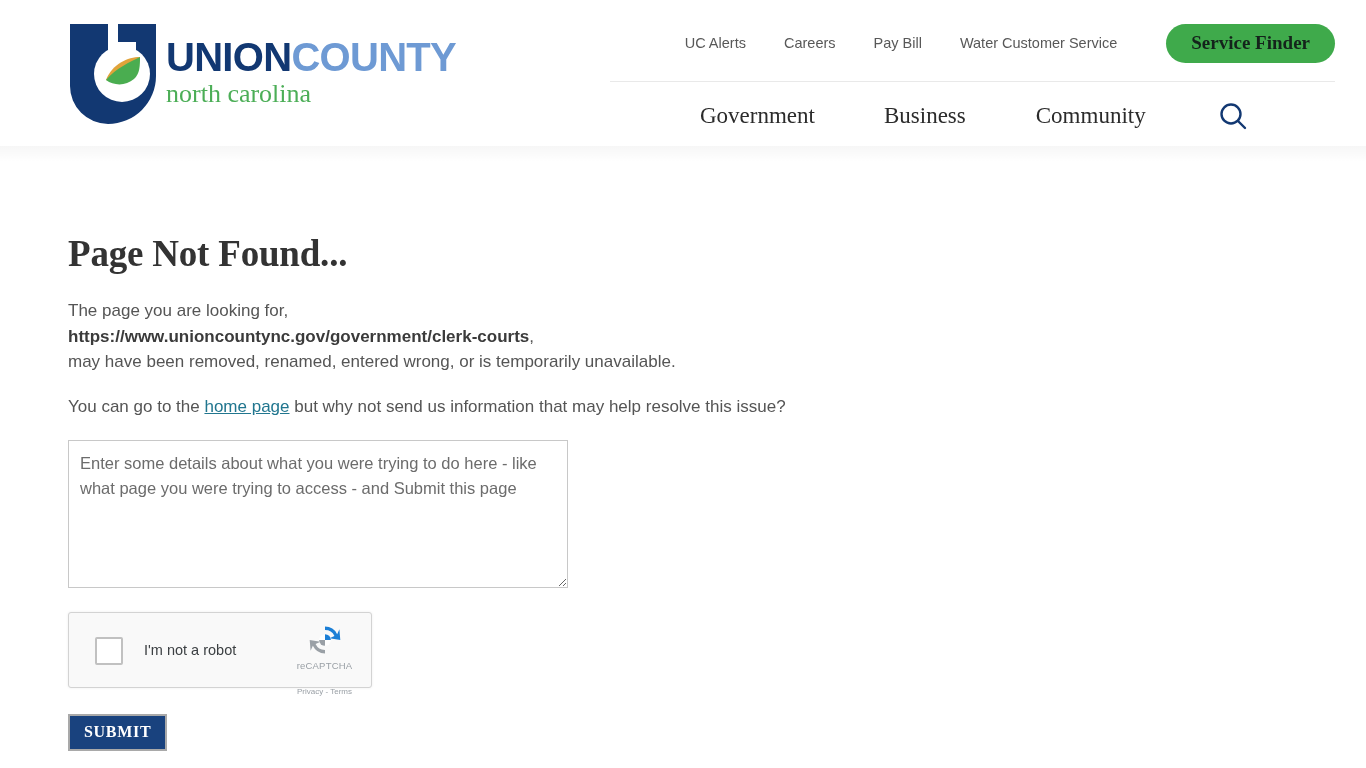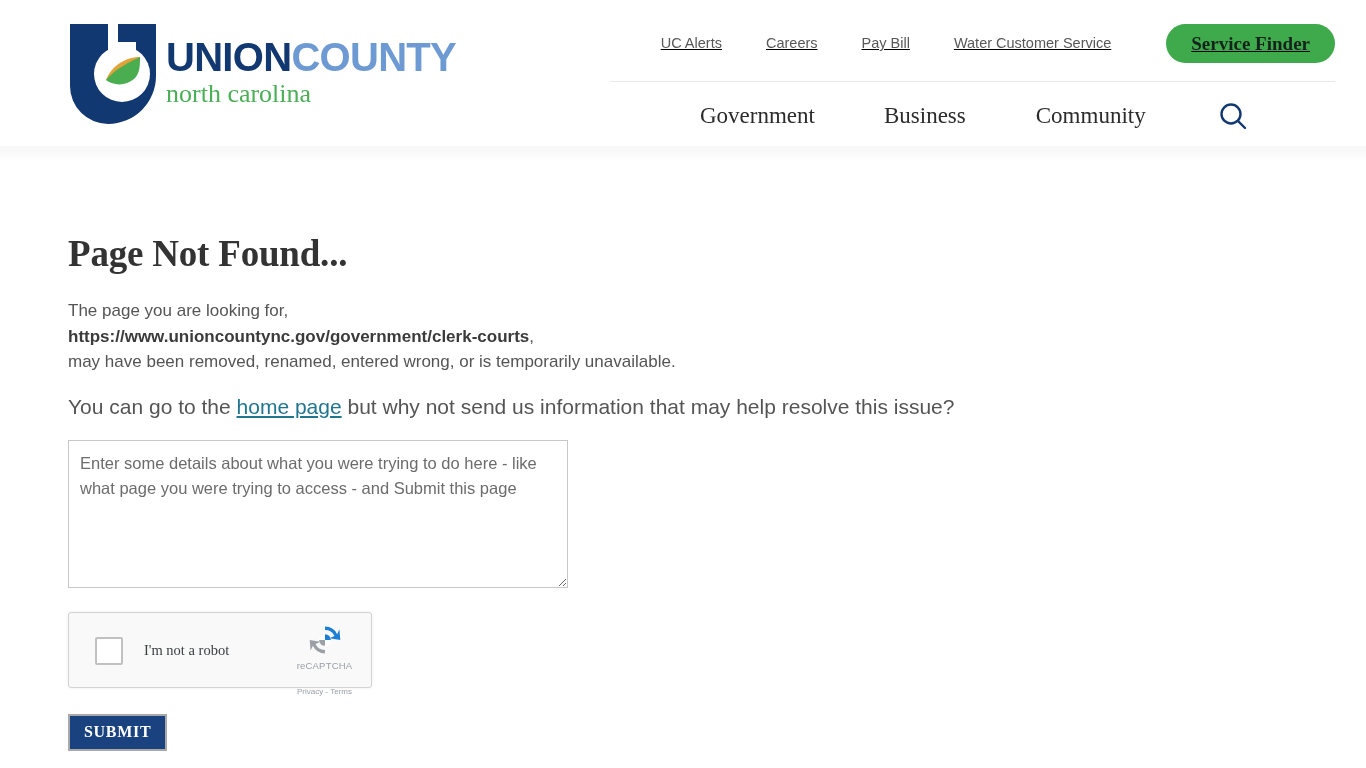--- a/index.html
+++ b/index.html
@@ -60,24 +60,23 @@
     padding-right: 68px;
     margin-top: 1px;
     white-space: nowrap;
   }
 
   
   .util-row {
     position: absolute;
     right: 31px; top: 24px;
     display: flex;
-    align-items: flex-start;
-    gap: 10px;
+    align-items: center;
+    gap: 4px;
     height: 38px;
-    text-decoration: underline;
   }
   .util-link {
     font-size: 14.5px;
     color: #585858;
     text-decoration: none;
     padding: 0 17px;
     line-height: 38px;
     white-space: nowrap;
     cursor: pointer;
   }
@@ -150,21 +149,21 @@
   }
   .body-p {
     font-size: 17px;
     color: #555555;
     line-height: 25.5px;
     margin: 23px 0 0 0;
     max-width: 1100px;
   }
   .body-p b { color: #3b3b3b; font-weight: bold; }
   .body-p2 {
-    font-size: 21px;
+    font-size: 17px;
     color: #555555;
     line-height: 25px;
     margin: 19px 0 0 0;
   }
   .home-link {
     color: #21768f;
     text-decoration: underline;
     cursor: pointer;
   }
 
@@ -205,21 +204,20 @@
     border: 2px solid #c1c1c1;
     border-radius: 2px;
     cursor: pointer;
   }
   .rc-label {
     position: absolute;
     left: 75px; top: 29px;
     font-size: 14.5px;
     color: #3c4043;
     white-space: nowrap;
-    font-family: Liberation Serif, serif;
   }
   .rc-brand {
     position: absolute;
     right: 9px; top: 9px;
     width: 75px;
     text-align: center;
   }
   .rc-logo { width: 36px; height: 36px; margin: 0 auto; display: block; }
   .rc-name {
     font-size: 9.5px;

